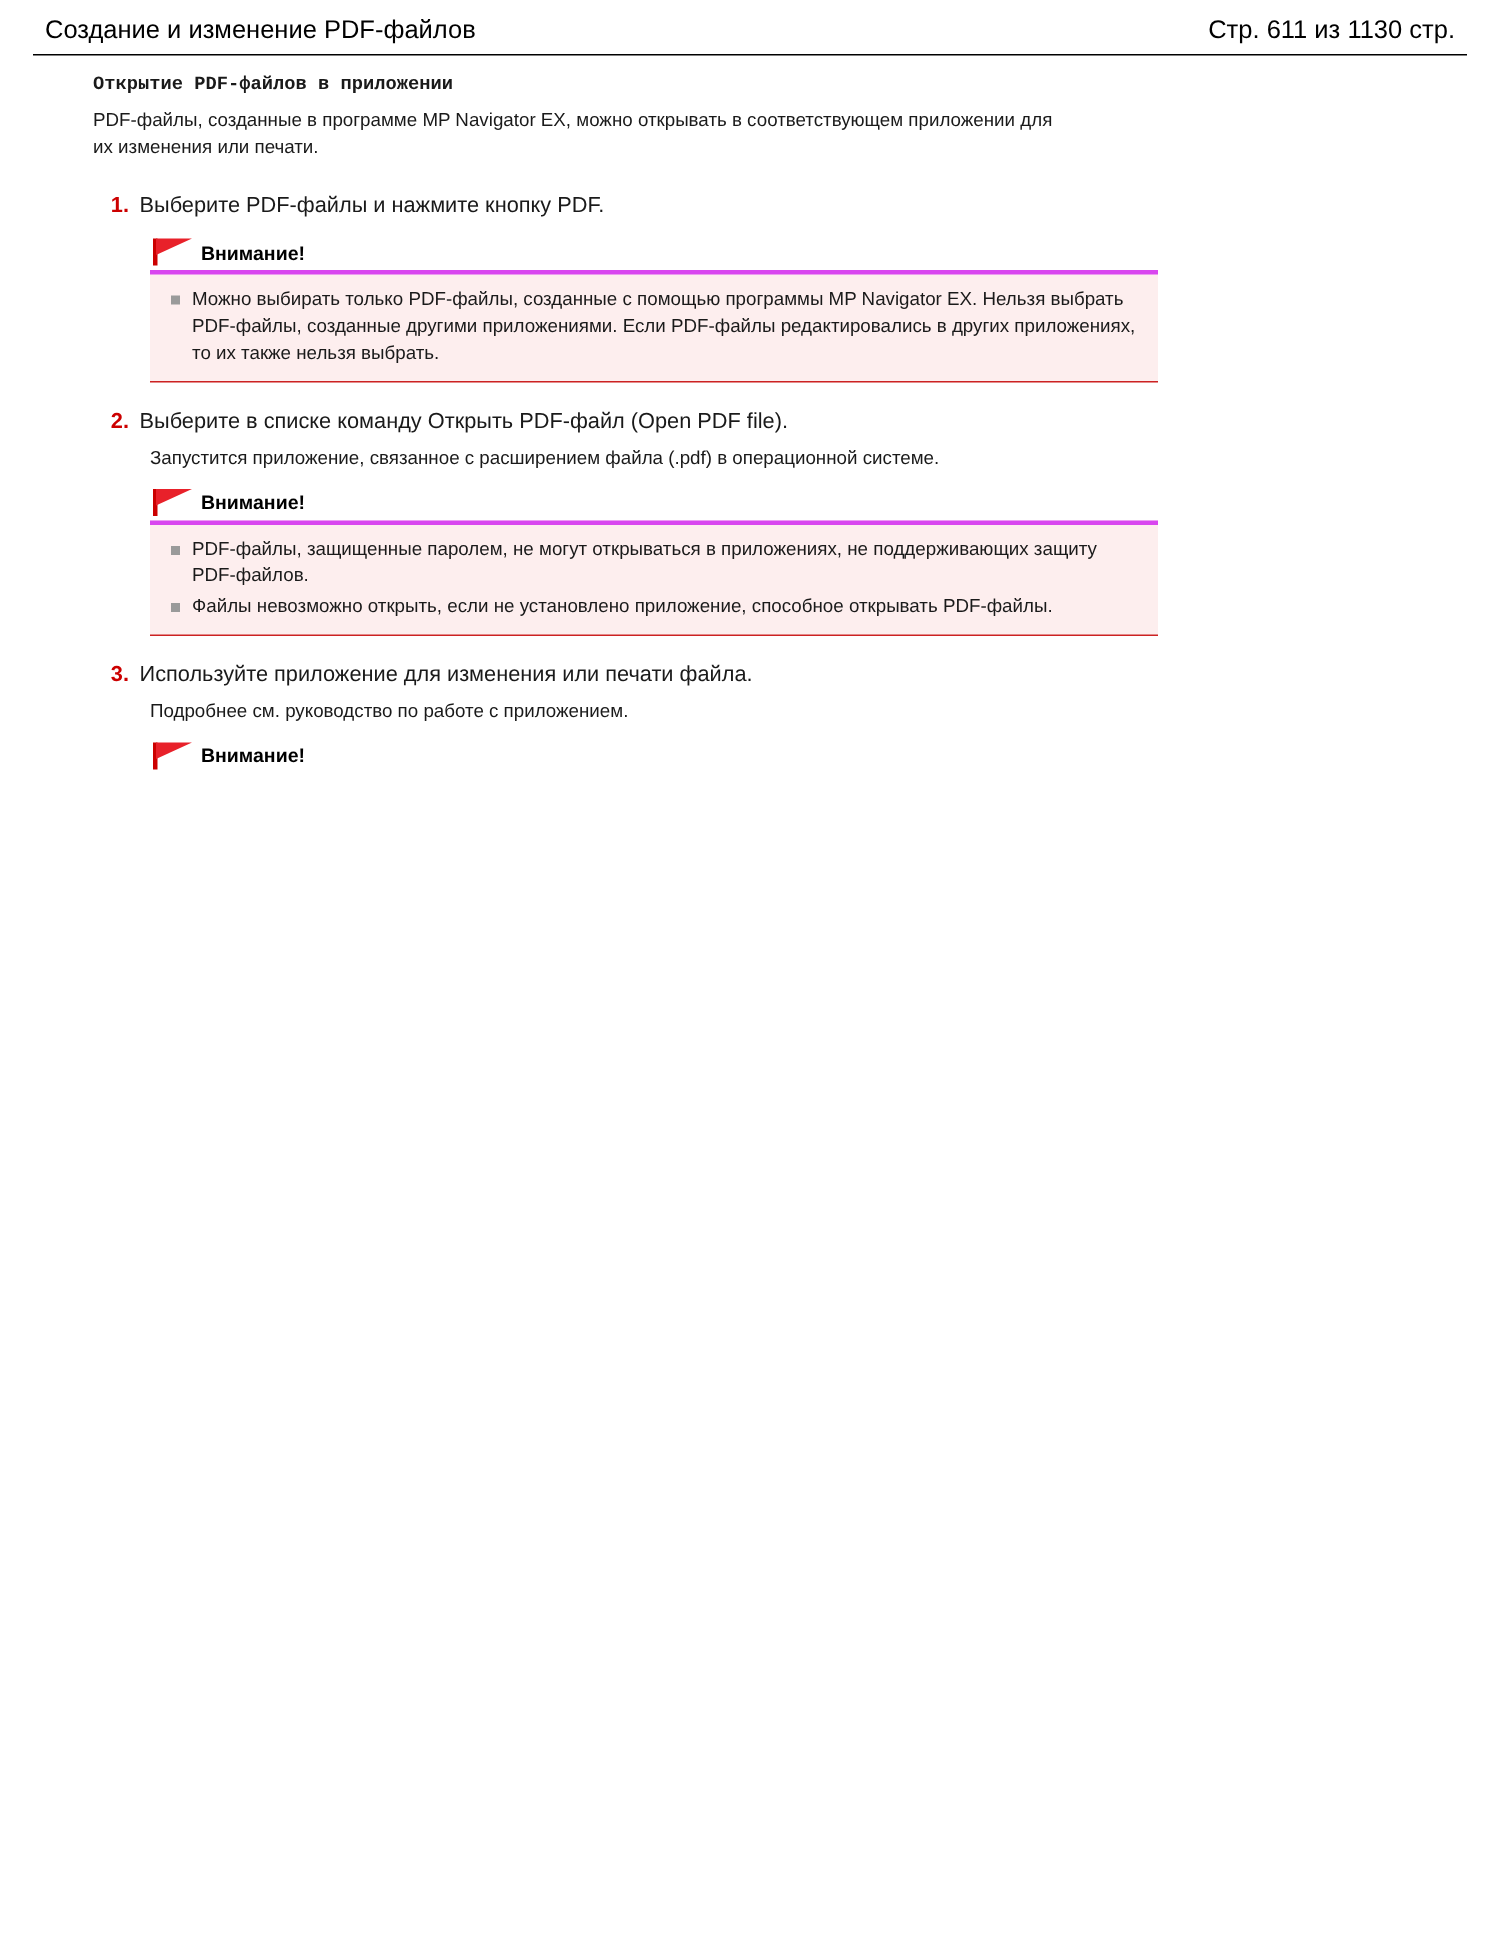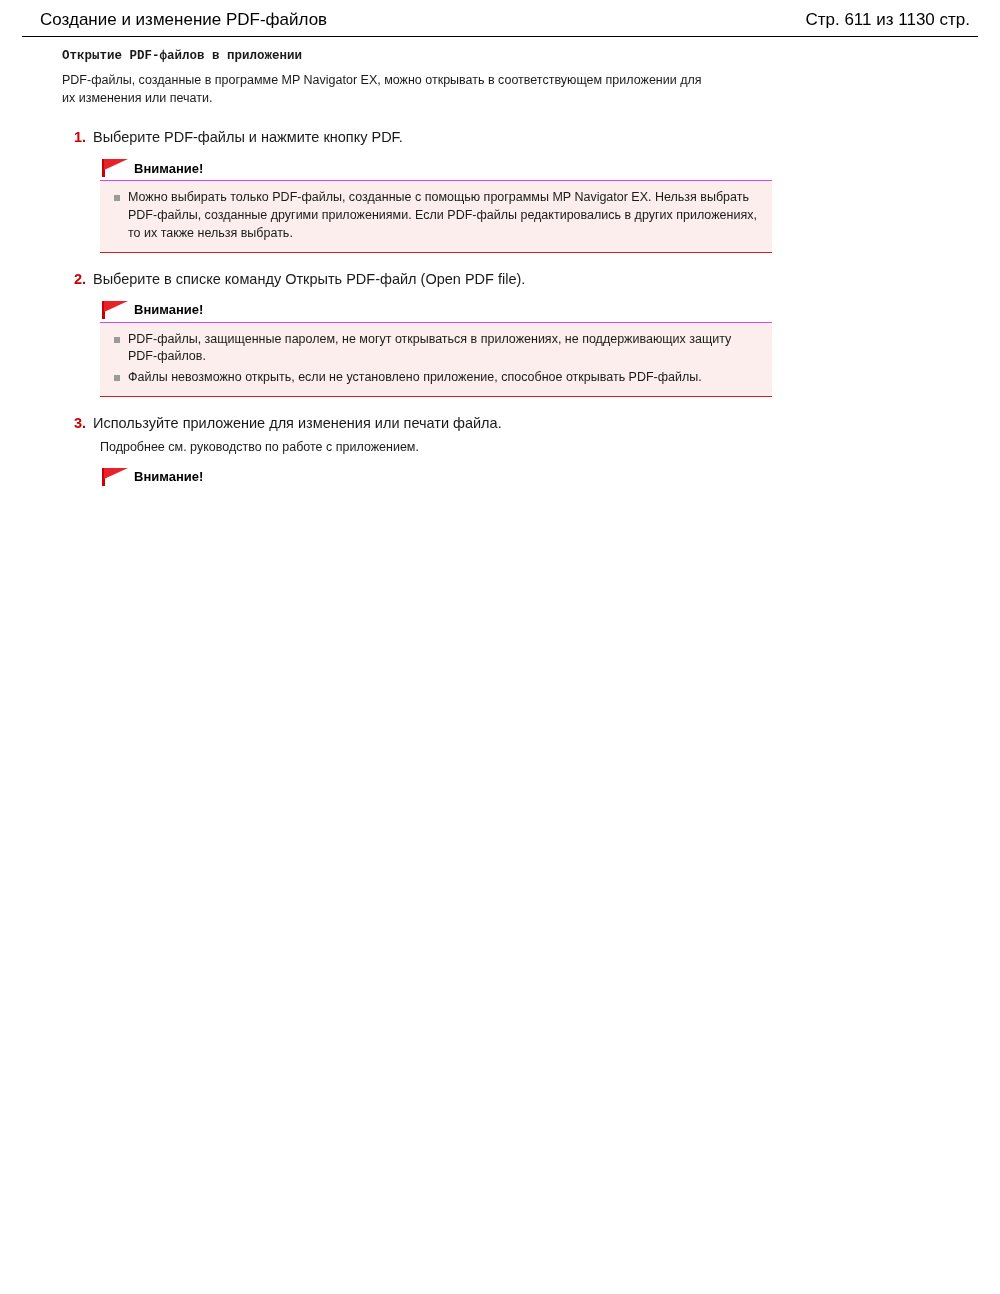--- a/index.html
+++ b/index.html
@@ -22,21 +22,21 @@
     height: 1294px;
     box-sizing: border-box;
     padding: 0;
   }
 
   
   .header {
     display: flex;
     justify-content: space-between;
     align-items: baseline;
-    padding: 10px 30px 0 40px;
+    padding: 10px 30px 0 30px;
     font-size: 17px;
   }
   .header-title {
     font-size: 17px;
     color: #000;
   }
   .header-page {
     font-size: 17px;
     color: #000;
     white-space: nowrap;
@@ -131,21 +131,21 @@
     border-left: 24px solid #e8212a;
     border-bottom: 11px solid transparent;
   }
   .caution-label {
     font-size: 13px;
     font-weight: bold;
     color: #000;
   }
   .caution-body {
     background: #fdeeee;
-    border-top: 1px solid #d946ef;
+    border-top: 3px solid #d946ef;
     border-bottom: 1px solid #cc2222;
     padding: 8px 10px 9px 14px;
   }
   .bullet-item {
     display: flex;
     gap: 8px;
     font-size: 12.5px;
     line-height: 1.42;
     color: #1a1a1a;
     margin-bottom: 3px;
@@ -224,20 +224,21 @@
           </div>
         </div>
       </div>
     </div>
 
     <div class="step">
       <div class="step-head">
         <span class="step-num">2.</span>
         <span class="step-text">Выберите в списке команду Открыть PDF-файл (Open PDF file).</span>
       </div>
+      <div class="step-sub">Запустится приложение, связанное с расширением файла (.pdf) в операционной системе.</div>
       <div class="caution">
         <div class="caution-head">
           <span class="flag-icon">
             <span class="pole"></span>
               <span class="banner"></span>
           </span>
           <span class="caution-label">Внимание!</span>
         </div>
         <div class="caution-body">
           <div class="bullet-item">

